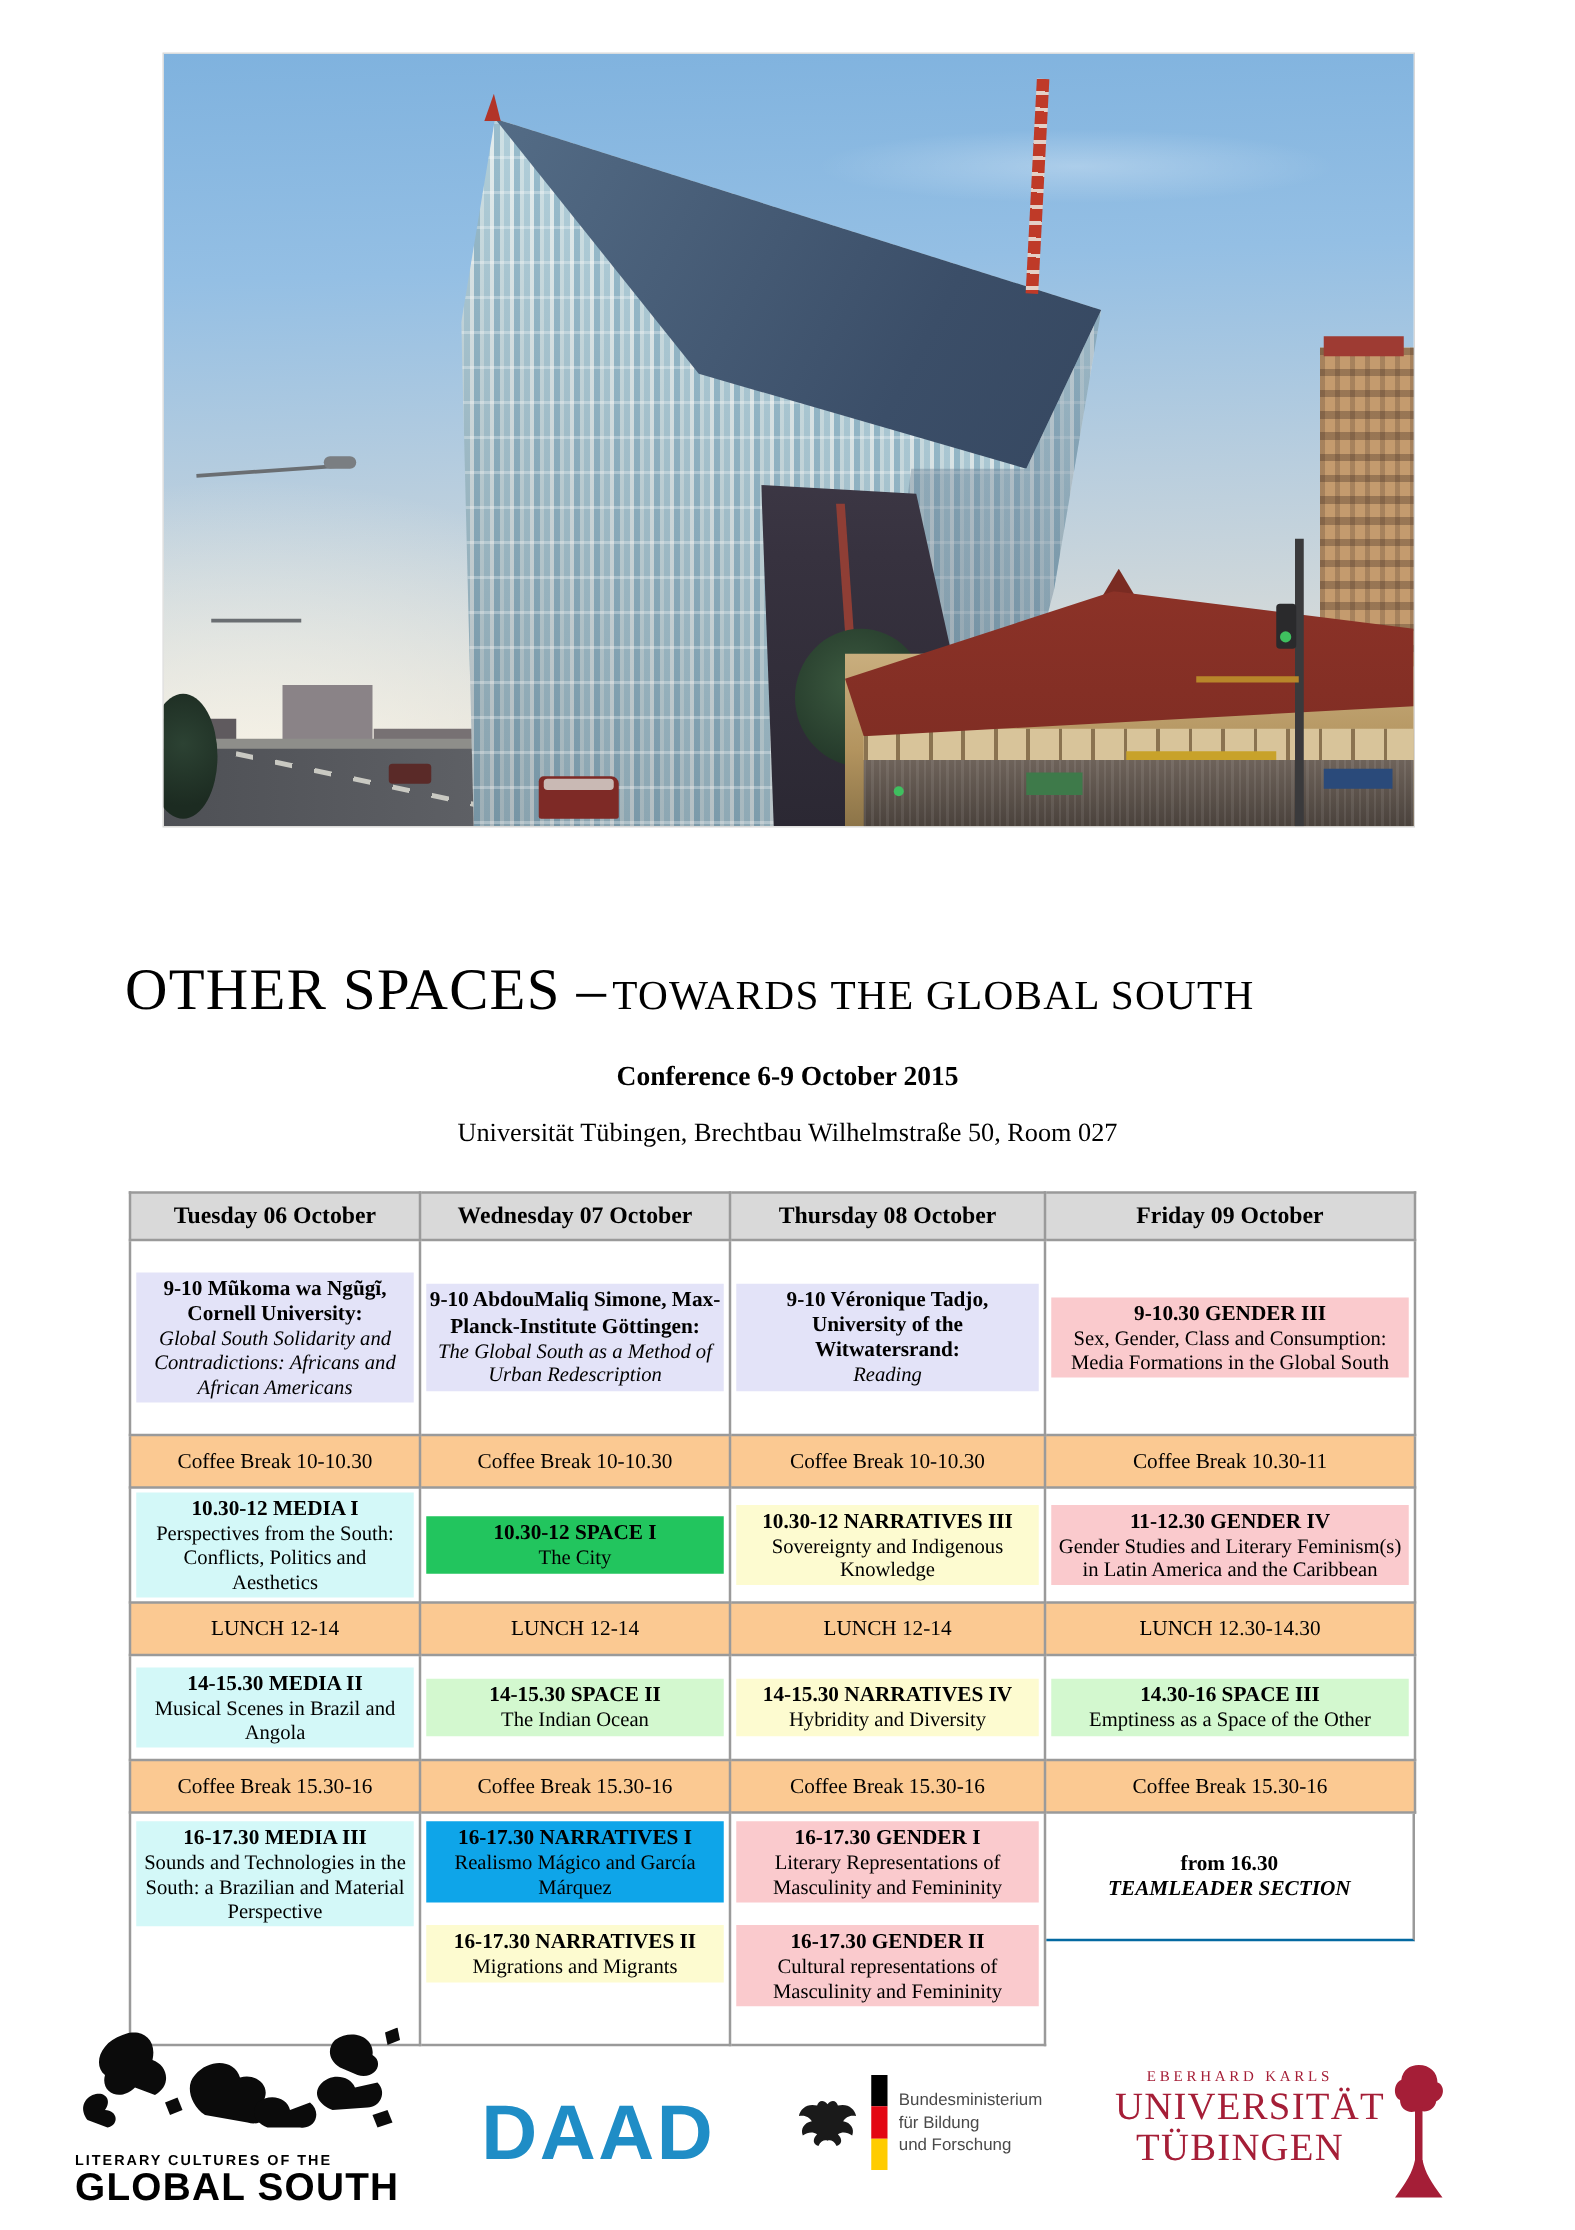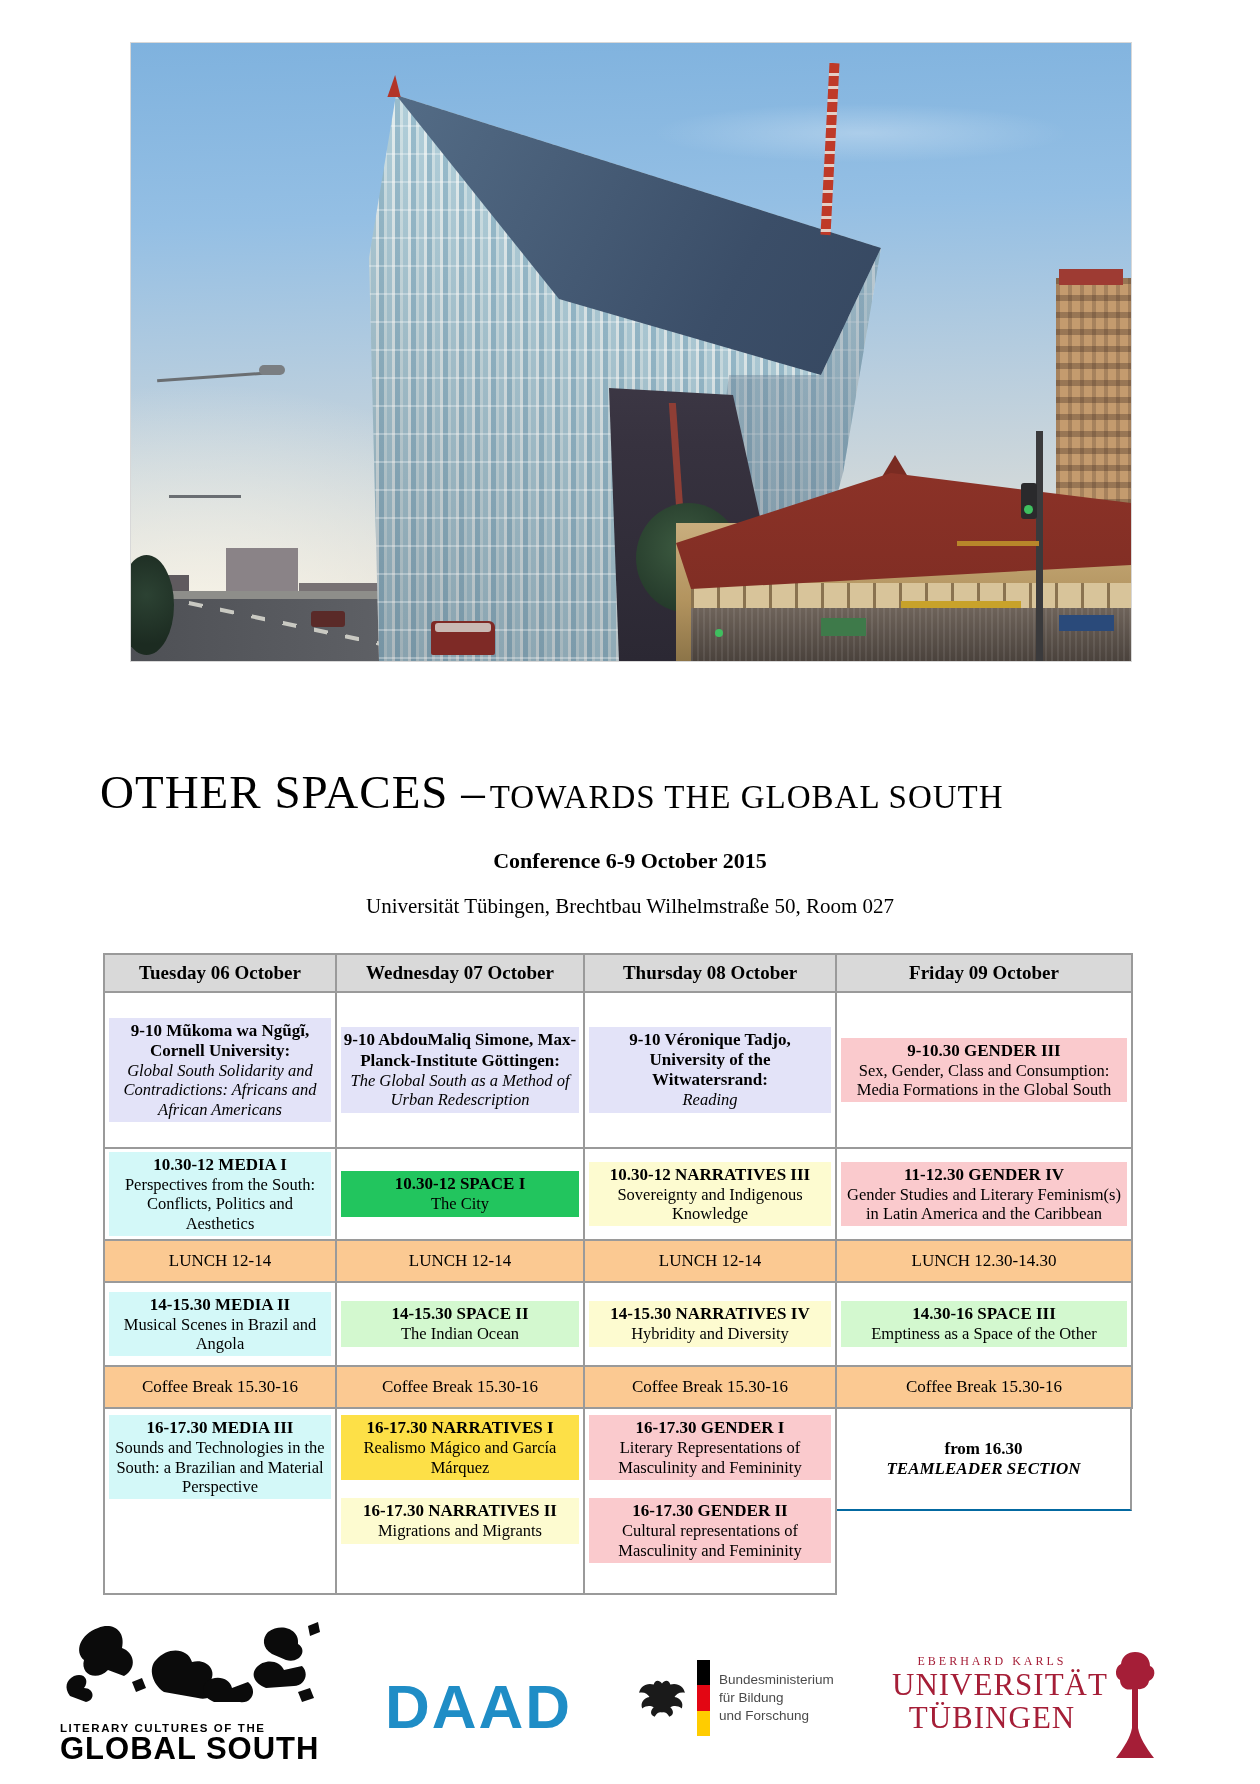--- a/index.html
+++ b/index.html
@@ -215,20 +215,26 @@
         <div class="bd i">Reading</div>
       </div>
     </td>
     <td>
       <div class="blk" style="background-color: rgb(250, 202, 205);">
         <div class="bt">9-10.30 GENDER III</div>
         <div class="bd">Sex, Gender, Class and Consumption: Media Formations in the Global South</div>
       </div>
     </td>
   </tr>
+  <tr>
+    <td class="break-cell" style="background-color: rgb(251, 201, 146);">Coffee Break 10-10.30</td>
+    <td class="break-cell" style="background-color: rgb(251, 201, 146);">Coffee Break 10-10.30</td>
+    <td class="break-cell" style="background-color: rgb(251, 201, 146);">Coffee Break 10-10.30</td>
+    <td class="break-cell" style="background-color: rgb(251, 201, 146);">Coffee Break 10.30-11</td>
+  </tr>
   <tr class="r-morn">
     <td>
       <div class="blk" style="background-color: rgb(211, 248, 248);">
         <div class="bt">10.30-12 MEDIA I</div>
         <div class="bd">Perspectives from the South: Conflicts, Politics and Aesthetics</div>
       </div>
     </td>
     <td>
       <div class="blk" style="background-color: #22c55e;">
         <div class="bt">10.30-12 SPACE I</div>
@@ -288,21 +294,21 @@
   </tr>
   <tr class="r-late">
     <td class="topalign">
       <div class="blk" style="background-color: rgb(211, 248, 248);">
         <div class="bt">16-17.30 MEDIA III</div>
         <div class="bd">Sounds and Technologies in the South: a Brazilian and Material Perspective</div>
       </div>
     </td>
     <td class="topalign">
       <div class="stack">
-        <div class="blk" style="background-color: #fde047;">
+        <div class="blk" style="background-color: #0ea5e9;">
           <div class="bt">16-17.30 NARRATIVES I</div>
           <div class="bd">Realismo Mágico and García Márquez</div>
         </div>
         <div class="blk" style="background-color: rgb(253, 251, 208);">
           <div class="bt">16-17.30 NARRATIVES II</div>
           <div class="bd">Migrations and Migrants</div>
         </div>
       </div>
     </td>
     <td class="topalign">

